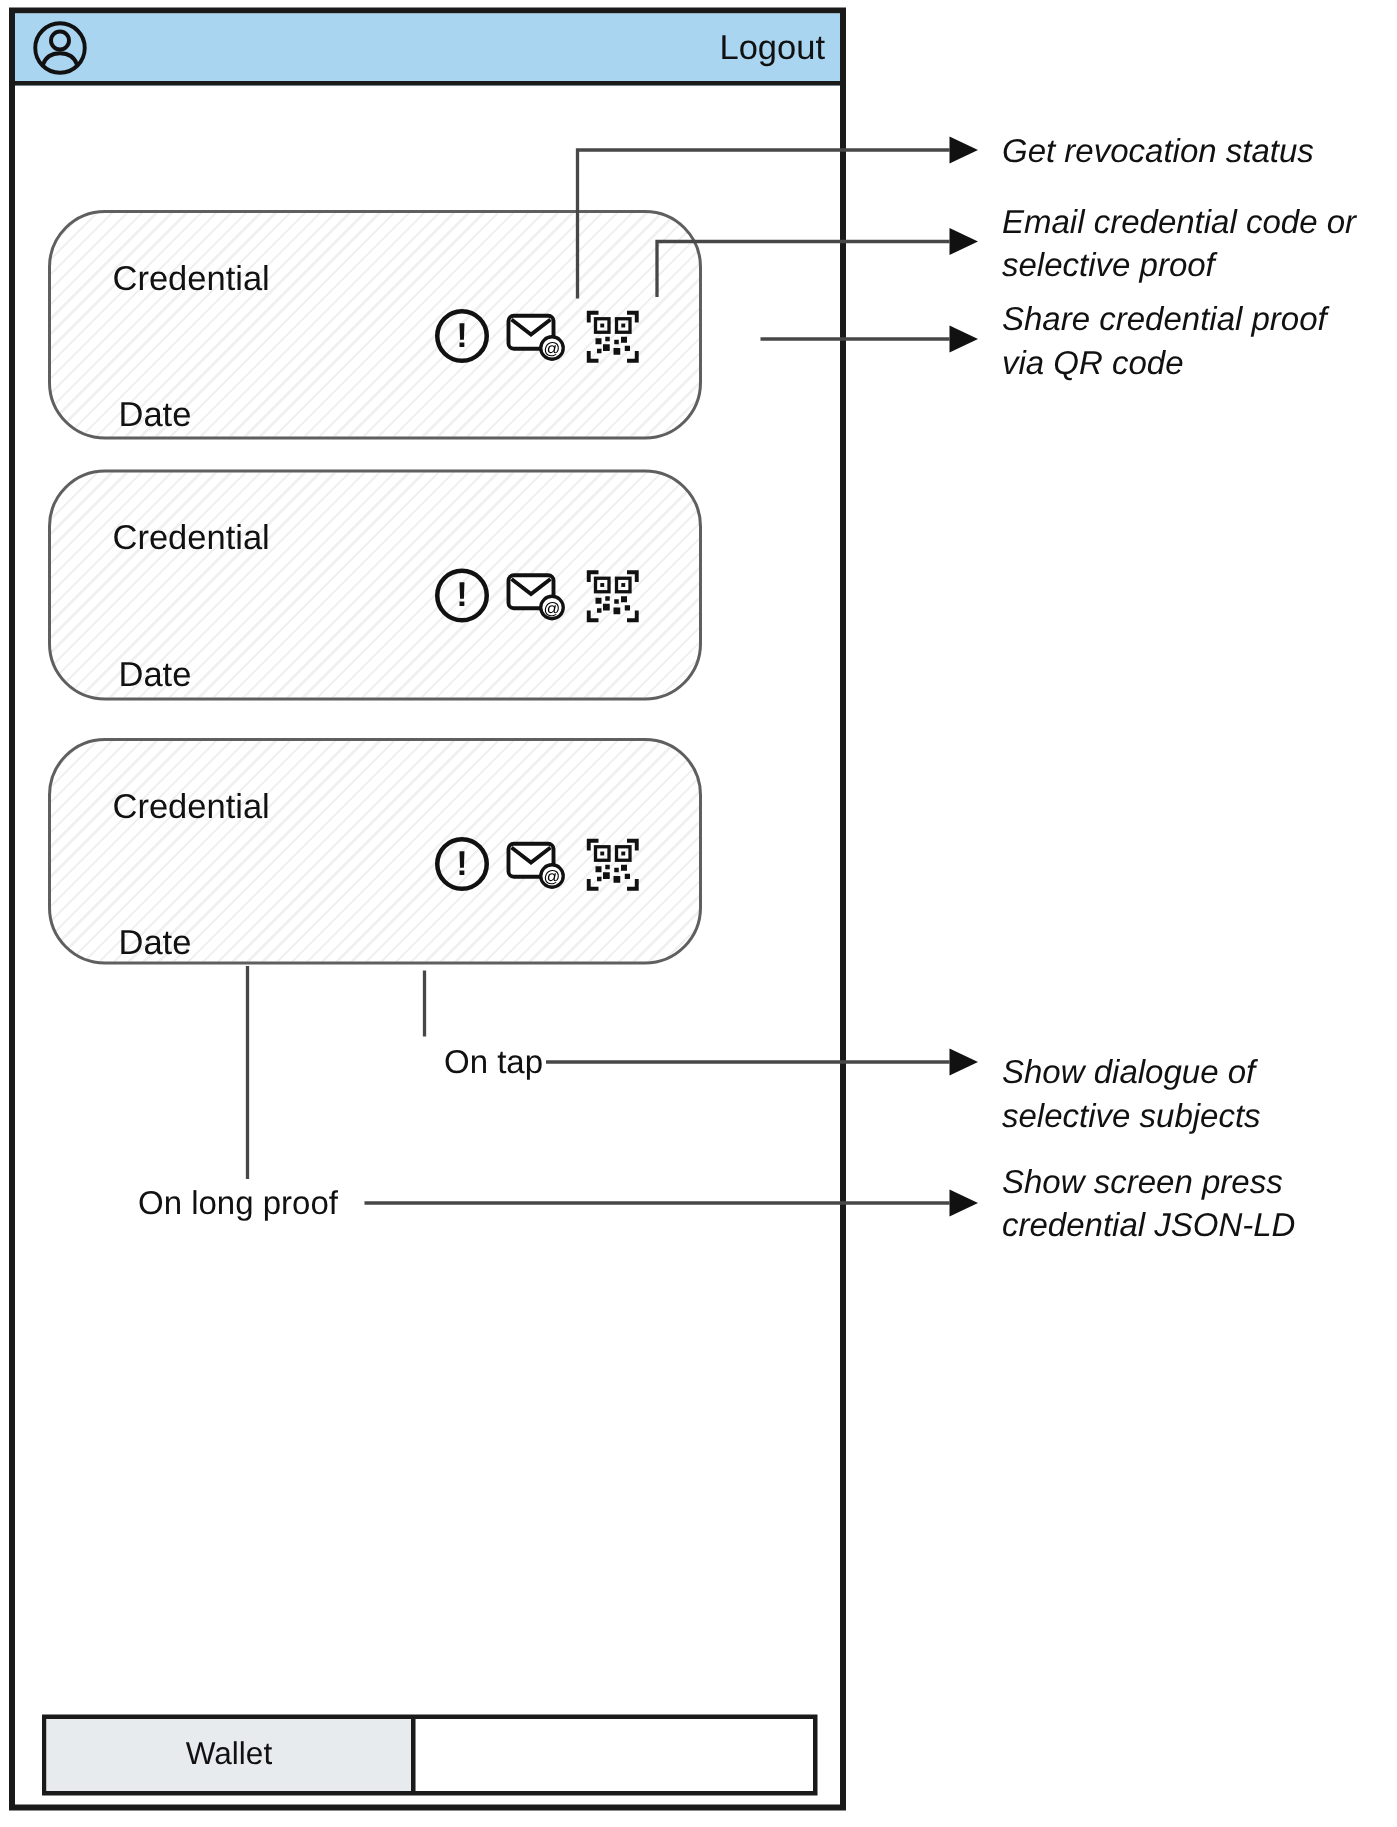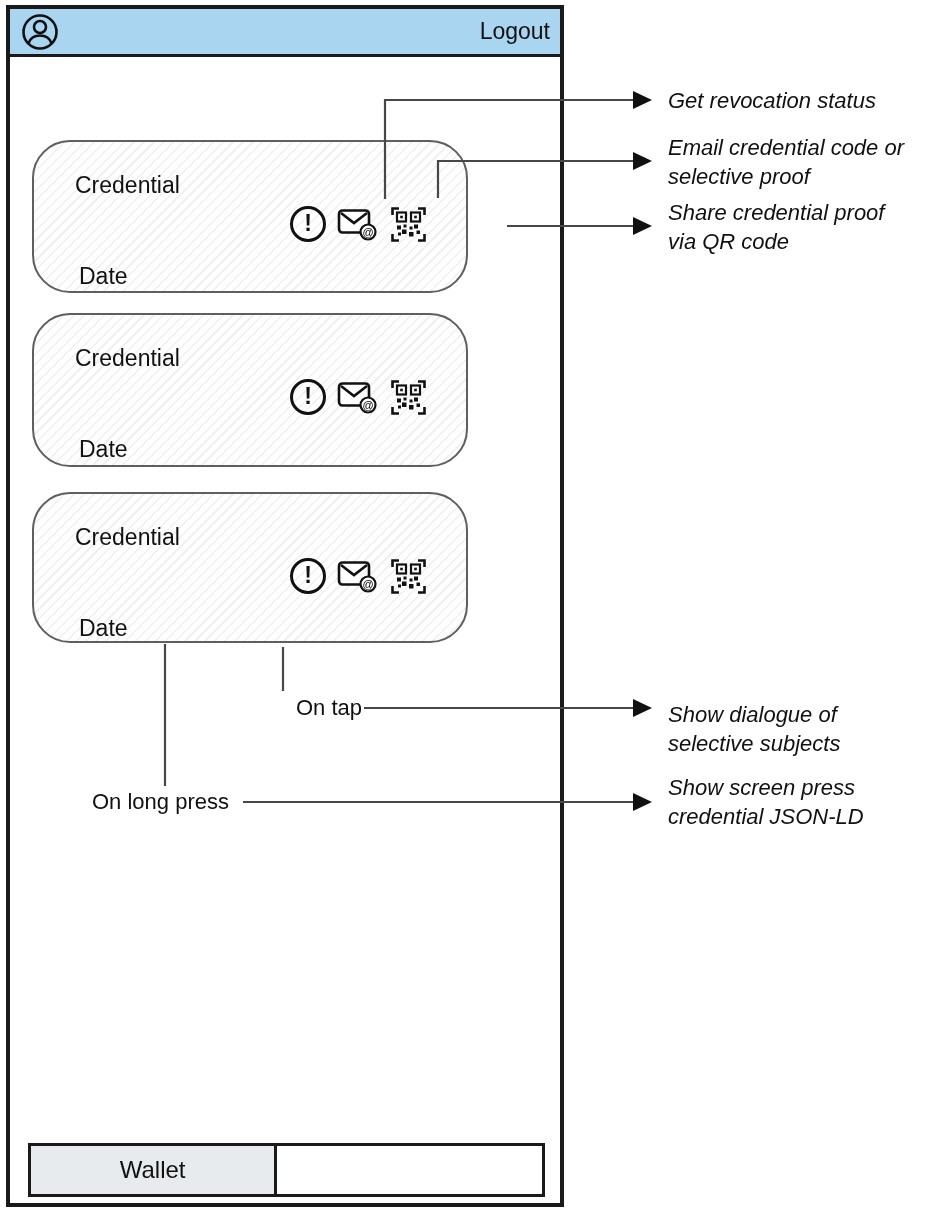--- a/index.html
+++ b/index.html
@@ -55,21 +55,21 @@
   }
   .alert-icon span{font-size:23px;font-weight:700;line-height:1;transform:translateY(-1px);}
 
   
   .tabbar{
     position:absolute;left:18px;top:1134px;width:517px;height:54px;
     border:3px solid var(--frame_black);display:flex;background:#fff;
   }
   .tab{
     display:flex;align-items:center;justify-content:center;
-    font-size:24px;height:100%;
+    font-size:21px;height:100%;
   }
   .tab-wallet{width:48.2%;background:var(--wallet_tab_bg);border-right:3px solid var(--frame_black);}
   .tab-action{width:51.8%;background:#fff;}
 
   
   .overlay{position:absolute;left:0;top:0;width:931px;height:1218px;pointer-events:none;z-index:40;}
   .conn{stroke:var(--line_gray);stroke-width:2.2;fill:none;}
   .arrowhead{fill:var(--arrow_black);stroke:none;}
 
   .gesture-label{position:absolute;font-size:22px;line-height:26px;z-index:41;background:#fff;padding:0 2px;}
@@ -220,21 +220,21 @@
     <line class="conn" x1="283" y1="647" x2="283" y2="691"></line>
     <line class="conn" x1="322" y1="708" x2="633" y2="708"></line>
     <polygon class="arrowhead" points="633,699 652,708 633,717"></polygon>
 
     <line class="conn" x1="165" y1="644" x2="165" y2="786"></line>
     <line class="conn" x1="243" y1="802" x2="633" y2="802"></line>
     <polygon class="arrowhead" points="633,793 652,802 633,811"></polygon>
   </svg>
 
   <div class="gesture-label gesture-on-tap">On tap</div>
-  <div class="gesture-label gesture-on-long-press">On long press</div>
+  <div class="gesture-label gesture-on-long-press">On long proof</div>
 
   <div class="callout callout-1">
     <div>Get revocation status</div>
   </div>
   <div class="callout callout-2">
     <div>Email credential code or</div>
     <div>selective proof</div>
   </div>
   <div class="callout callout-3">
     <div>Share credential proof</div>

